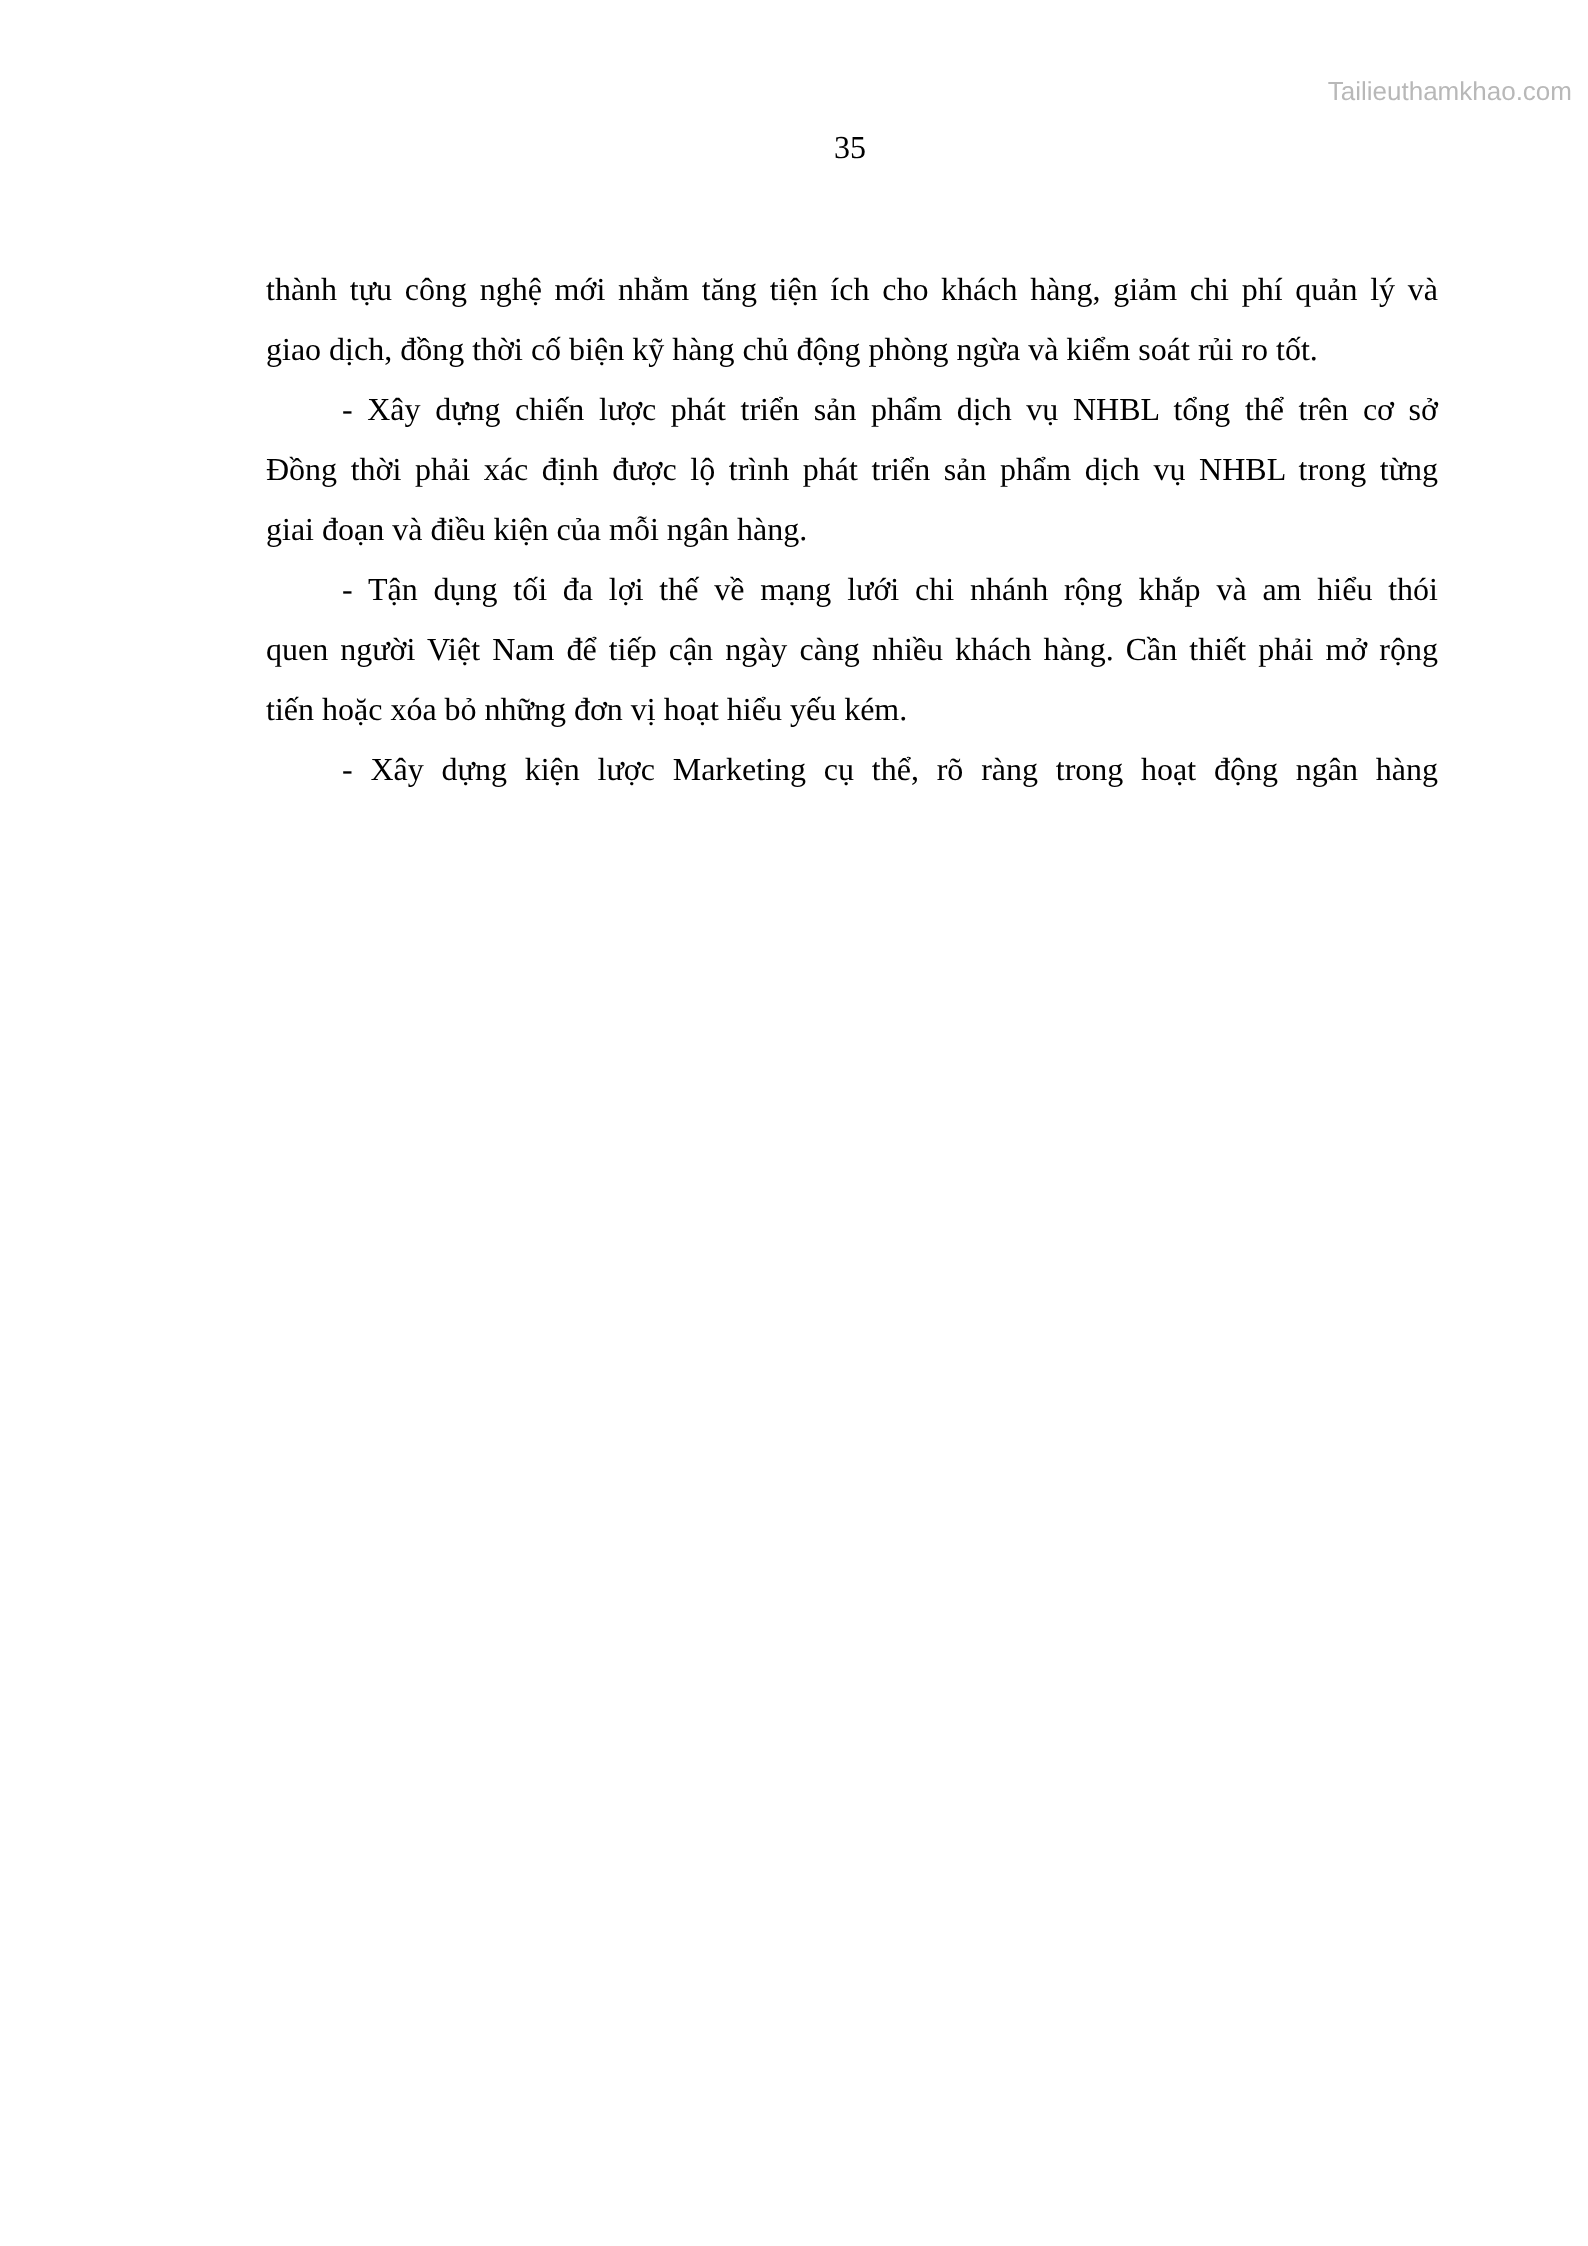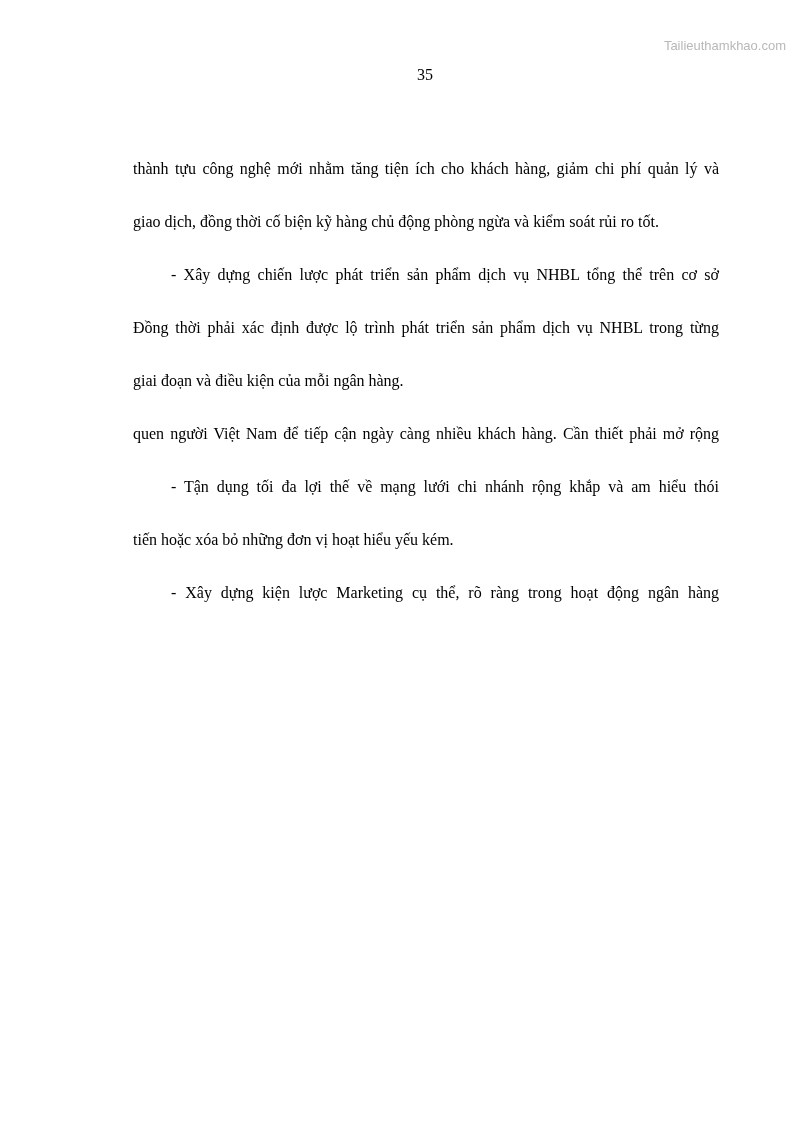--- a/index.html
+++ b/index.html
@@ -2,33 +2,33 @@
 <html><head>
 <meta charset="utf-8">
 <style>
   html, body { margin: 0; padding: 0; background: #ffffff; }
   body { width: 794px; height: 1123px; position: relative; overflow: hidden;
          font-family: "Liberation Serif", serif; color: #000; }
   .watermark { position: absolute; top: 6px; right: 8px; font-family: "Liberation Sans", sans-serif;
                font-size: 13px; color: #b8b8b8; margin-top: 32px; }
   .page-number { position: absolute; top: 66px; left: 0; width: 850px; text-align: center; font-size: 16px; }
   .content { position: absolute; top: 131px; left: 133px; width: 586px; font-size: 16px; line-height: 30px; }
-  .line { display: block; text-align: justify; text-align-last: justify; white-space: nowrap; height: 30px; margin-top: 23px; }
+  .line { display: block; text-align: justify; text-align-last: justify; white-space: nowrap; height: 30px; }
   .line.last { text-align-last: left; }
   .indent { padding-left: 38px; }
 </style>
 </head>
 <body>
 
 <div class="watermark">Tailieuthamkhao.com</div>
 <div class="page-number">35</div>
 
 <div class="content">
   <span class="line">thành tựu công nghệ mới nhằm tăng tiện ích cho khách hàng, giảm chi  phí quản lý và</span>
   <span class="line last">giao dịch, đồng thời  cố biện kỹ  hàng chủ động phòng ngừa và kiểm soát rủi ro tốt.</span>
   <span class="line indent">-  Xây dựng chiến lược phát triển sản phẩm dịch vụ NHBL tổng thể trên cơ sở</span>
   <span class="line">Đồng thời phải xác định được lộ trình phát triển sản phẩm dịch vụ NHBL trong từng</span>
   <span class="line last">giai đoạn và điều kiện của mỗi ngân hàng.</span>
+  <span class="line indent">-  Tận dụng tối đa lợi thế về mạng lưới chi nhánh rộng khắp và am hiểu thói</span>
   <span class="line">quen người Việt Nam để tiếp cận ngày càng  nhiều khách hàng. Cần thiết phải mở rộng</span>
-  <span class="line indent">-  Tận dụng tối đa lợi thế về mạng lưới chi nhánh rộng khắp và am hiểu thói</span>
   <span class="line last">tiến hoặc xóa bỏ những đơn vị hoạt hiểu yếu kém.</span>
   <span class="line indent">-  Xây dựng kiện lược Marketing cụ thể, rõ ràng trong  hoạt động ngân hàng</span>
 </div>
 
 </body></html>

